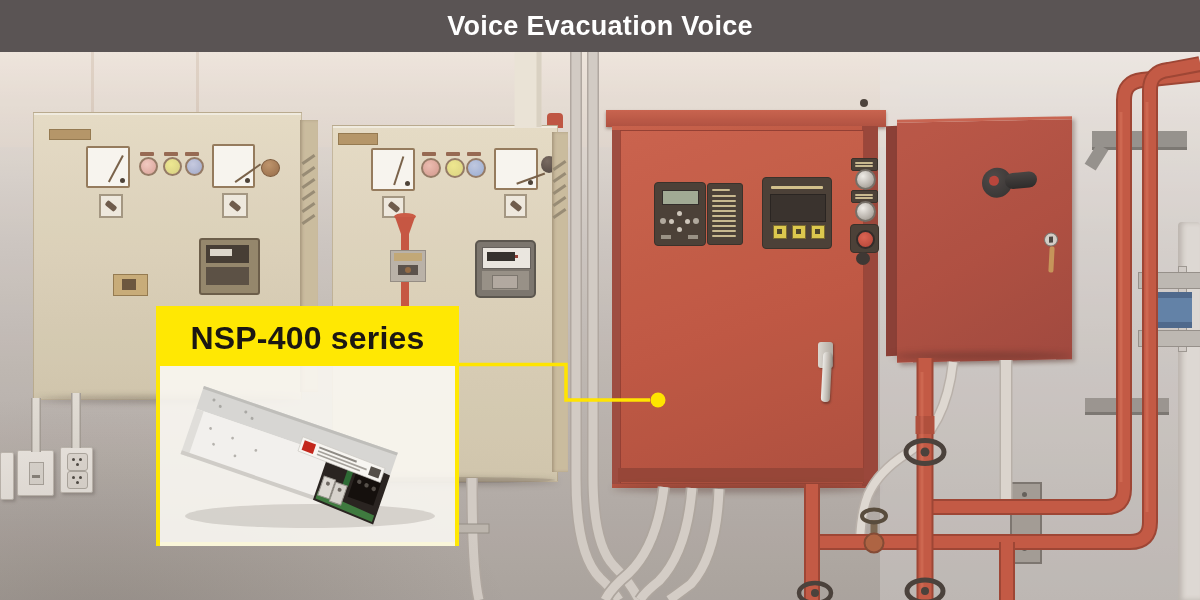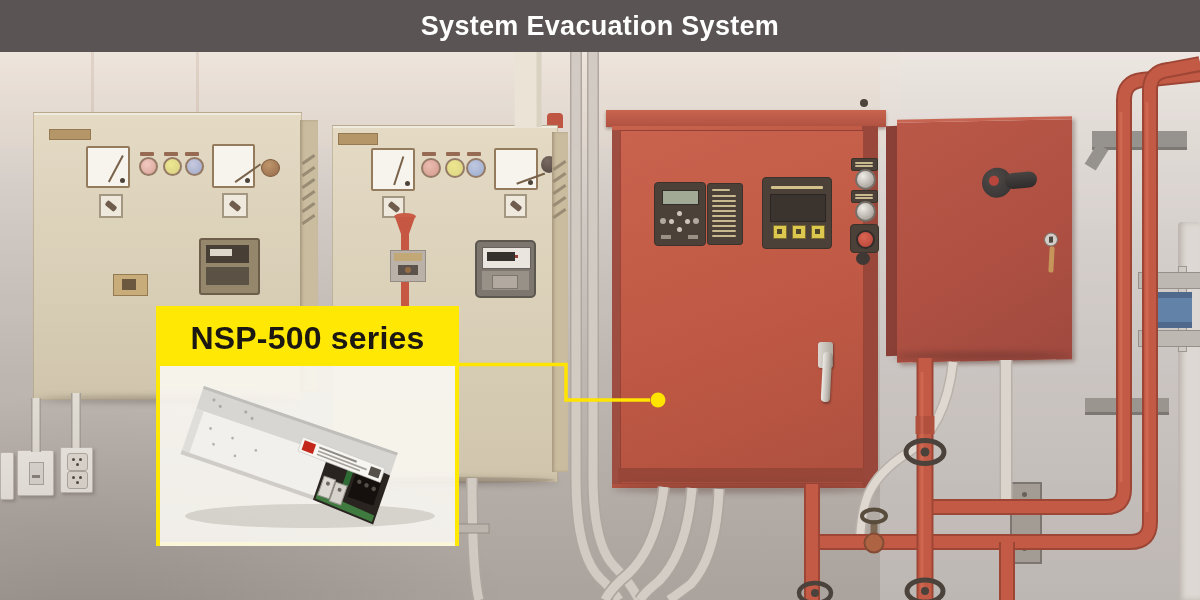--- a/index.html
+++ b/index.html
@@ -331,31 +331,31 @@
         <ellipse cx="874" cy="464" rx="12" ry="6.5" fill="none" stroke="#463828" stroke-width="4"></ellipse>
         <circle cx="874" cy="491" r="9.5" fill="#a5532e" stroke="#76371f" stroke-width="2"></circle>
       </g>
     </svg>
 
     <div class="abs fade"></div>
     <div class="abs vignette"></div>
   </div>
 
   <div class="abs hdr">
-    <div class="hdr-title">System Evacuation System</div>
+    <div class="hdr-title">Voice Evacuation Voice</div>
   </div>
 
   <svg class="abs" style="left:0;top:0;" width="1200" height="600" viewBox="0 0 1200 600">
     <polyline points="457,364.5 566,364.5 566,400 650,400" fill="none" stroke="#ffe400" stroke-width="3.5"></polyline>
     <circle cx="658" cy="400" r="7.5" fill="#ffe400"></circle>
   </svg>
 
   <div class="abs inset">
     <div class="inset-label">
-      <span>NSP-500 series</span>
+      <span>NSP-400 series</span>
     </div>
     <div class="inset-body">
       <svg width="295" height="176" viewBox="0 0 295 176">
         <ellipse cx="150" cy="150" rx="125" ry="12" fill="rgba(90,80,70,.18)"></ellipse>
         <g transform="translate(44,20) rotate(19)">
 
           <rect x="0" y="0" width="205" height="24" fill="#d7d6d3"></rect>
           <rect x="0" y="0" width="205" height="3" fill="#bfbeba"></rect>
           <circle cx="14" cy="10" r="1.5" fill="#a9a8a4"></circle>
             <circle cx="22" cy="14" r="1.5" fill="#a9a8a4"></circle>

